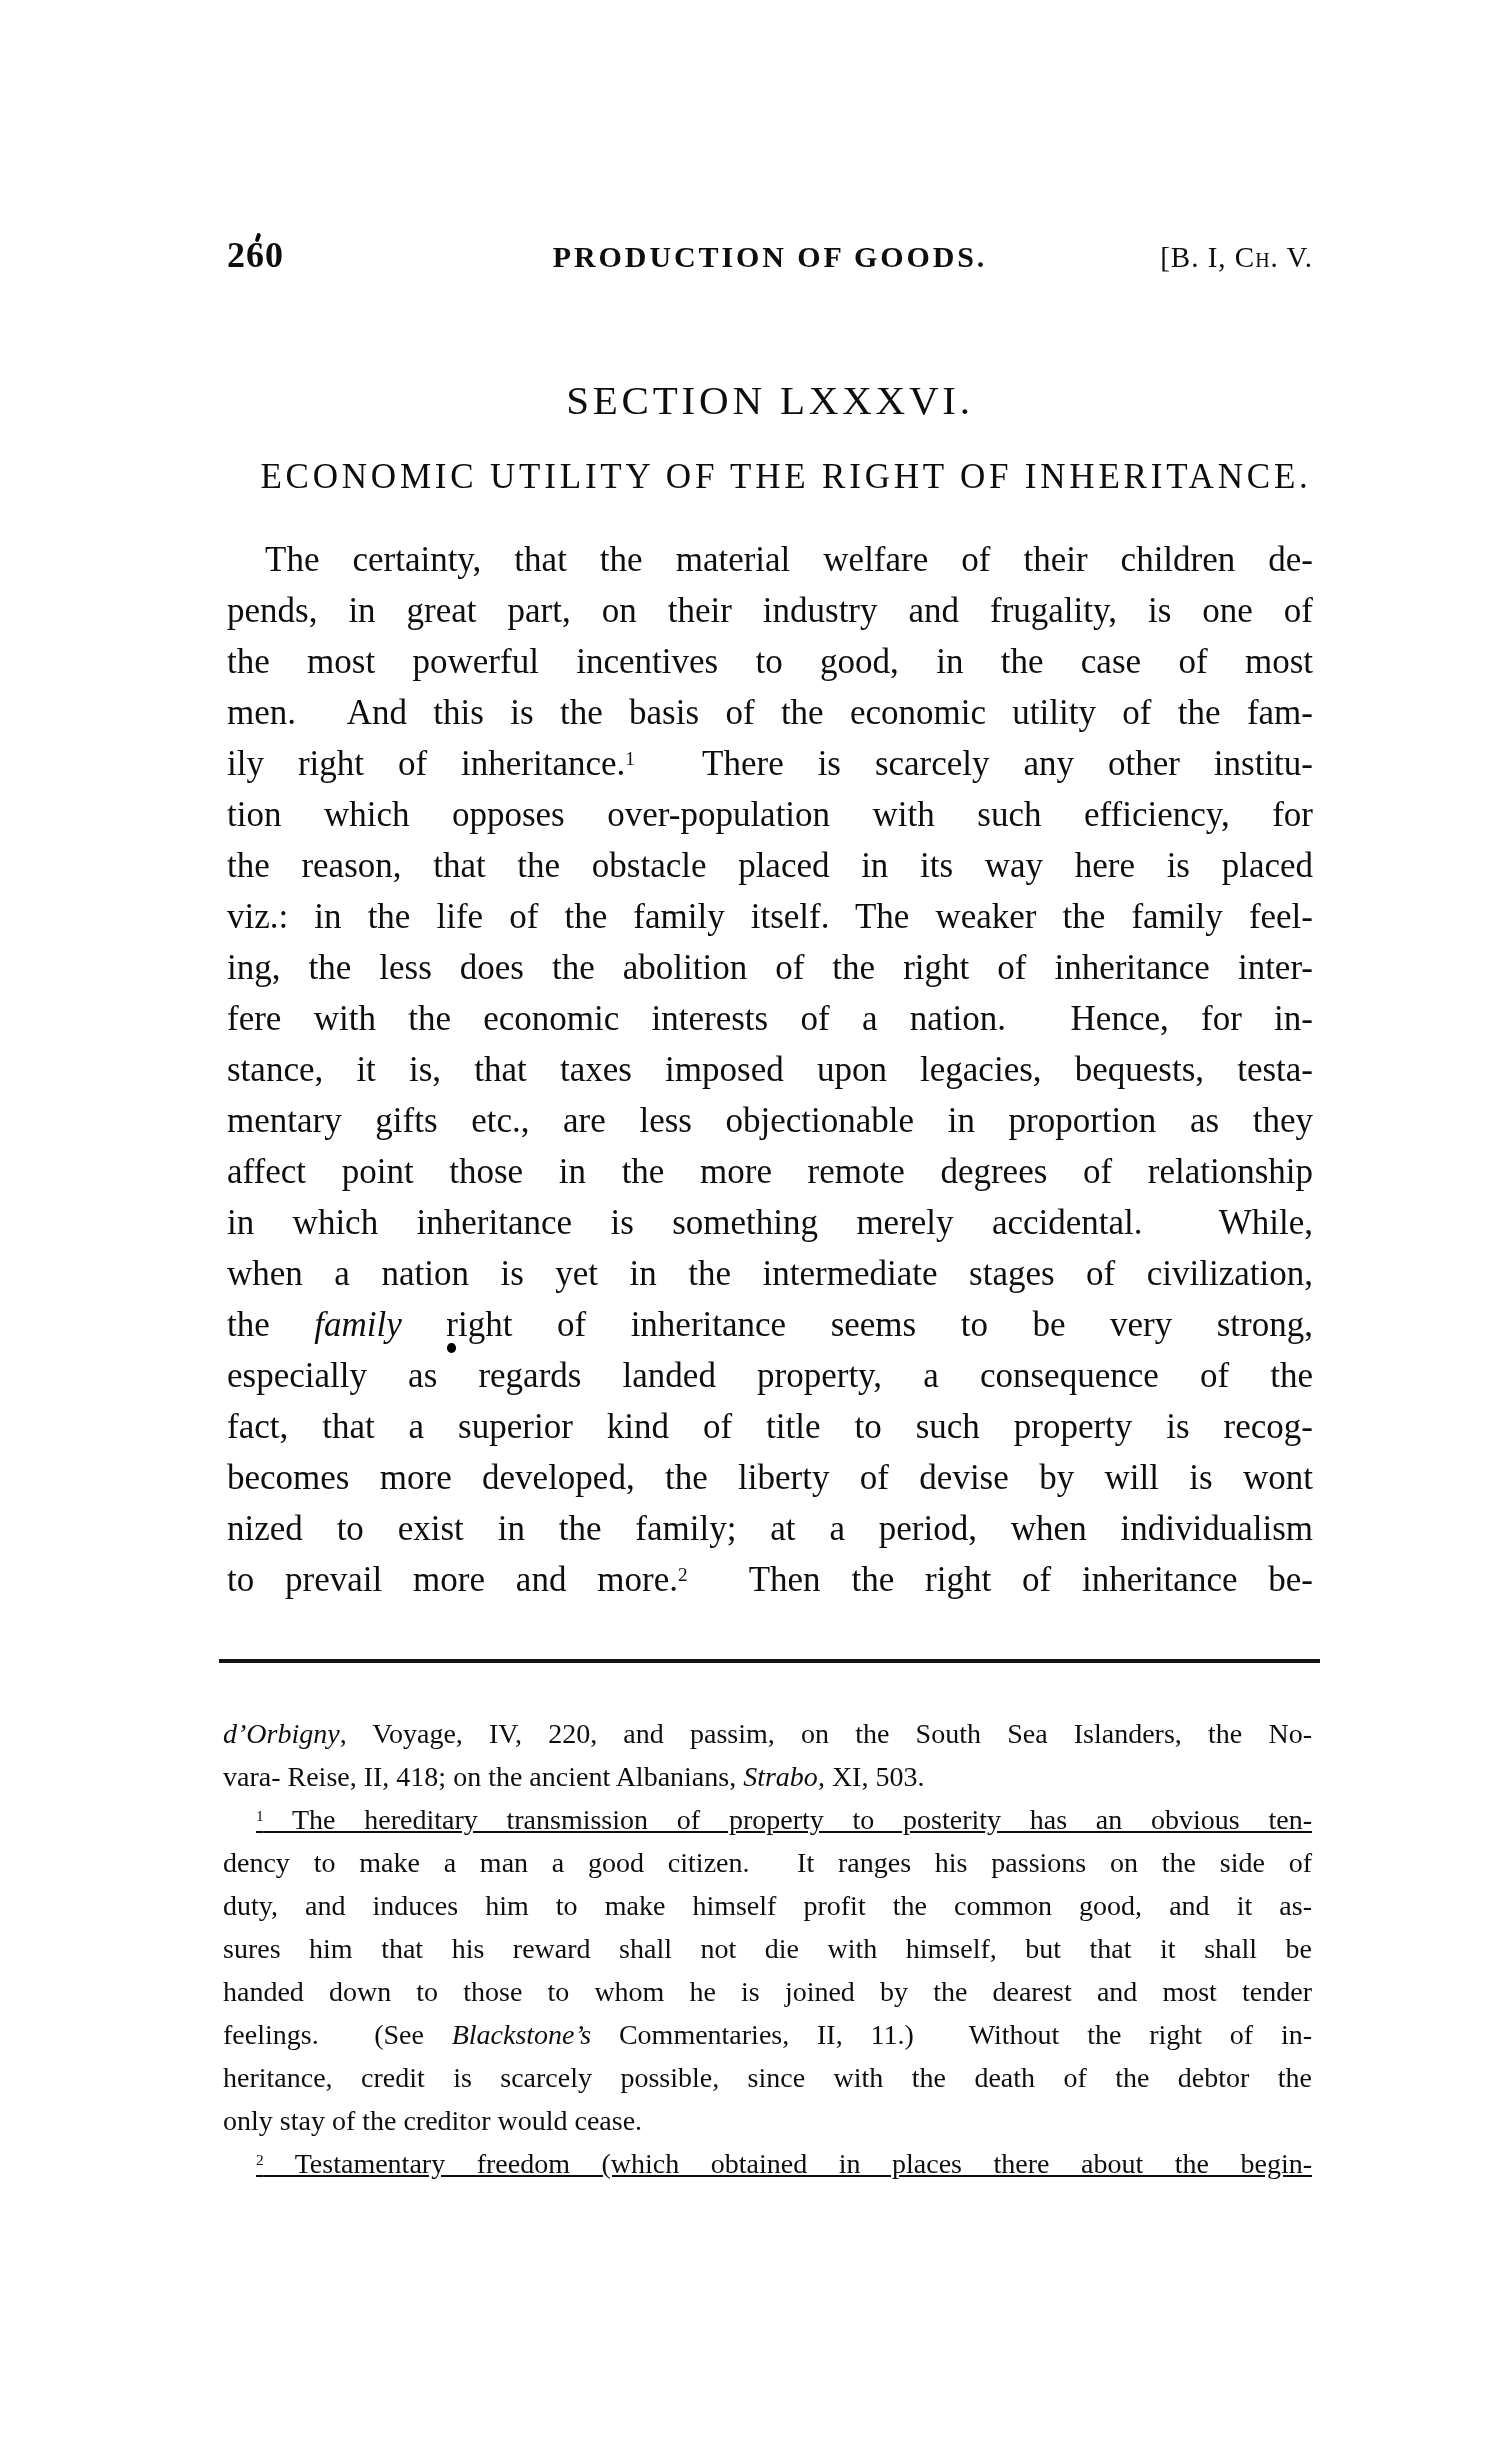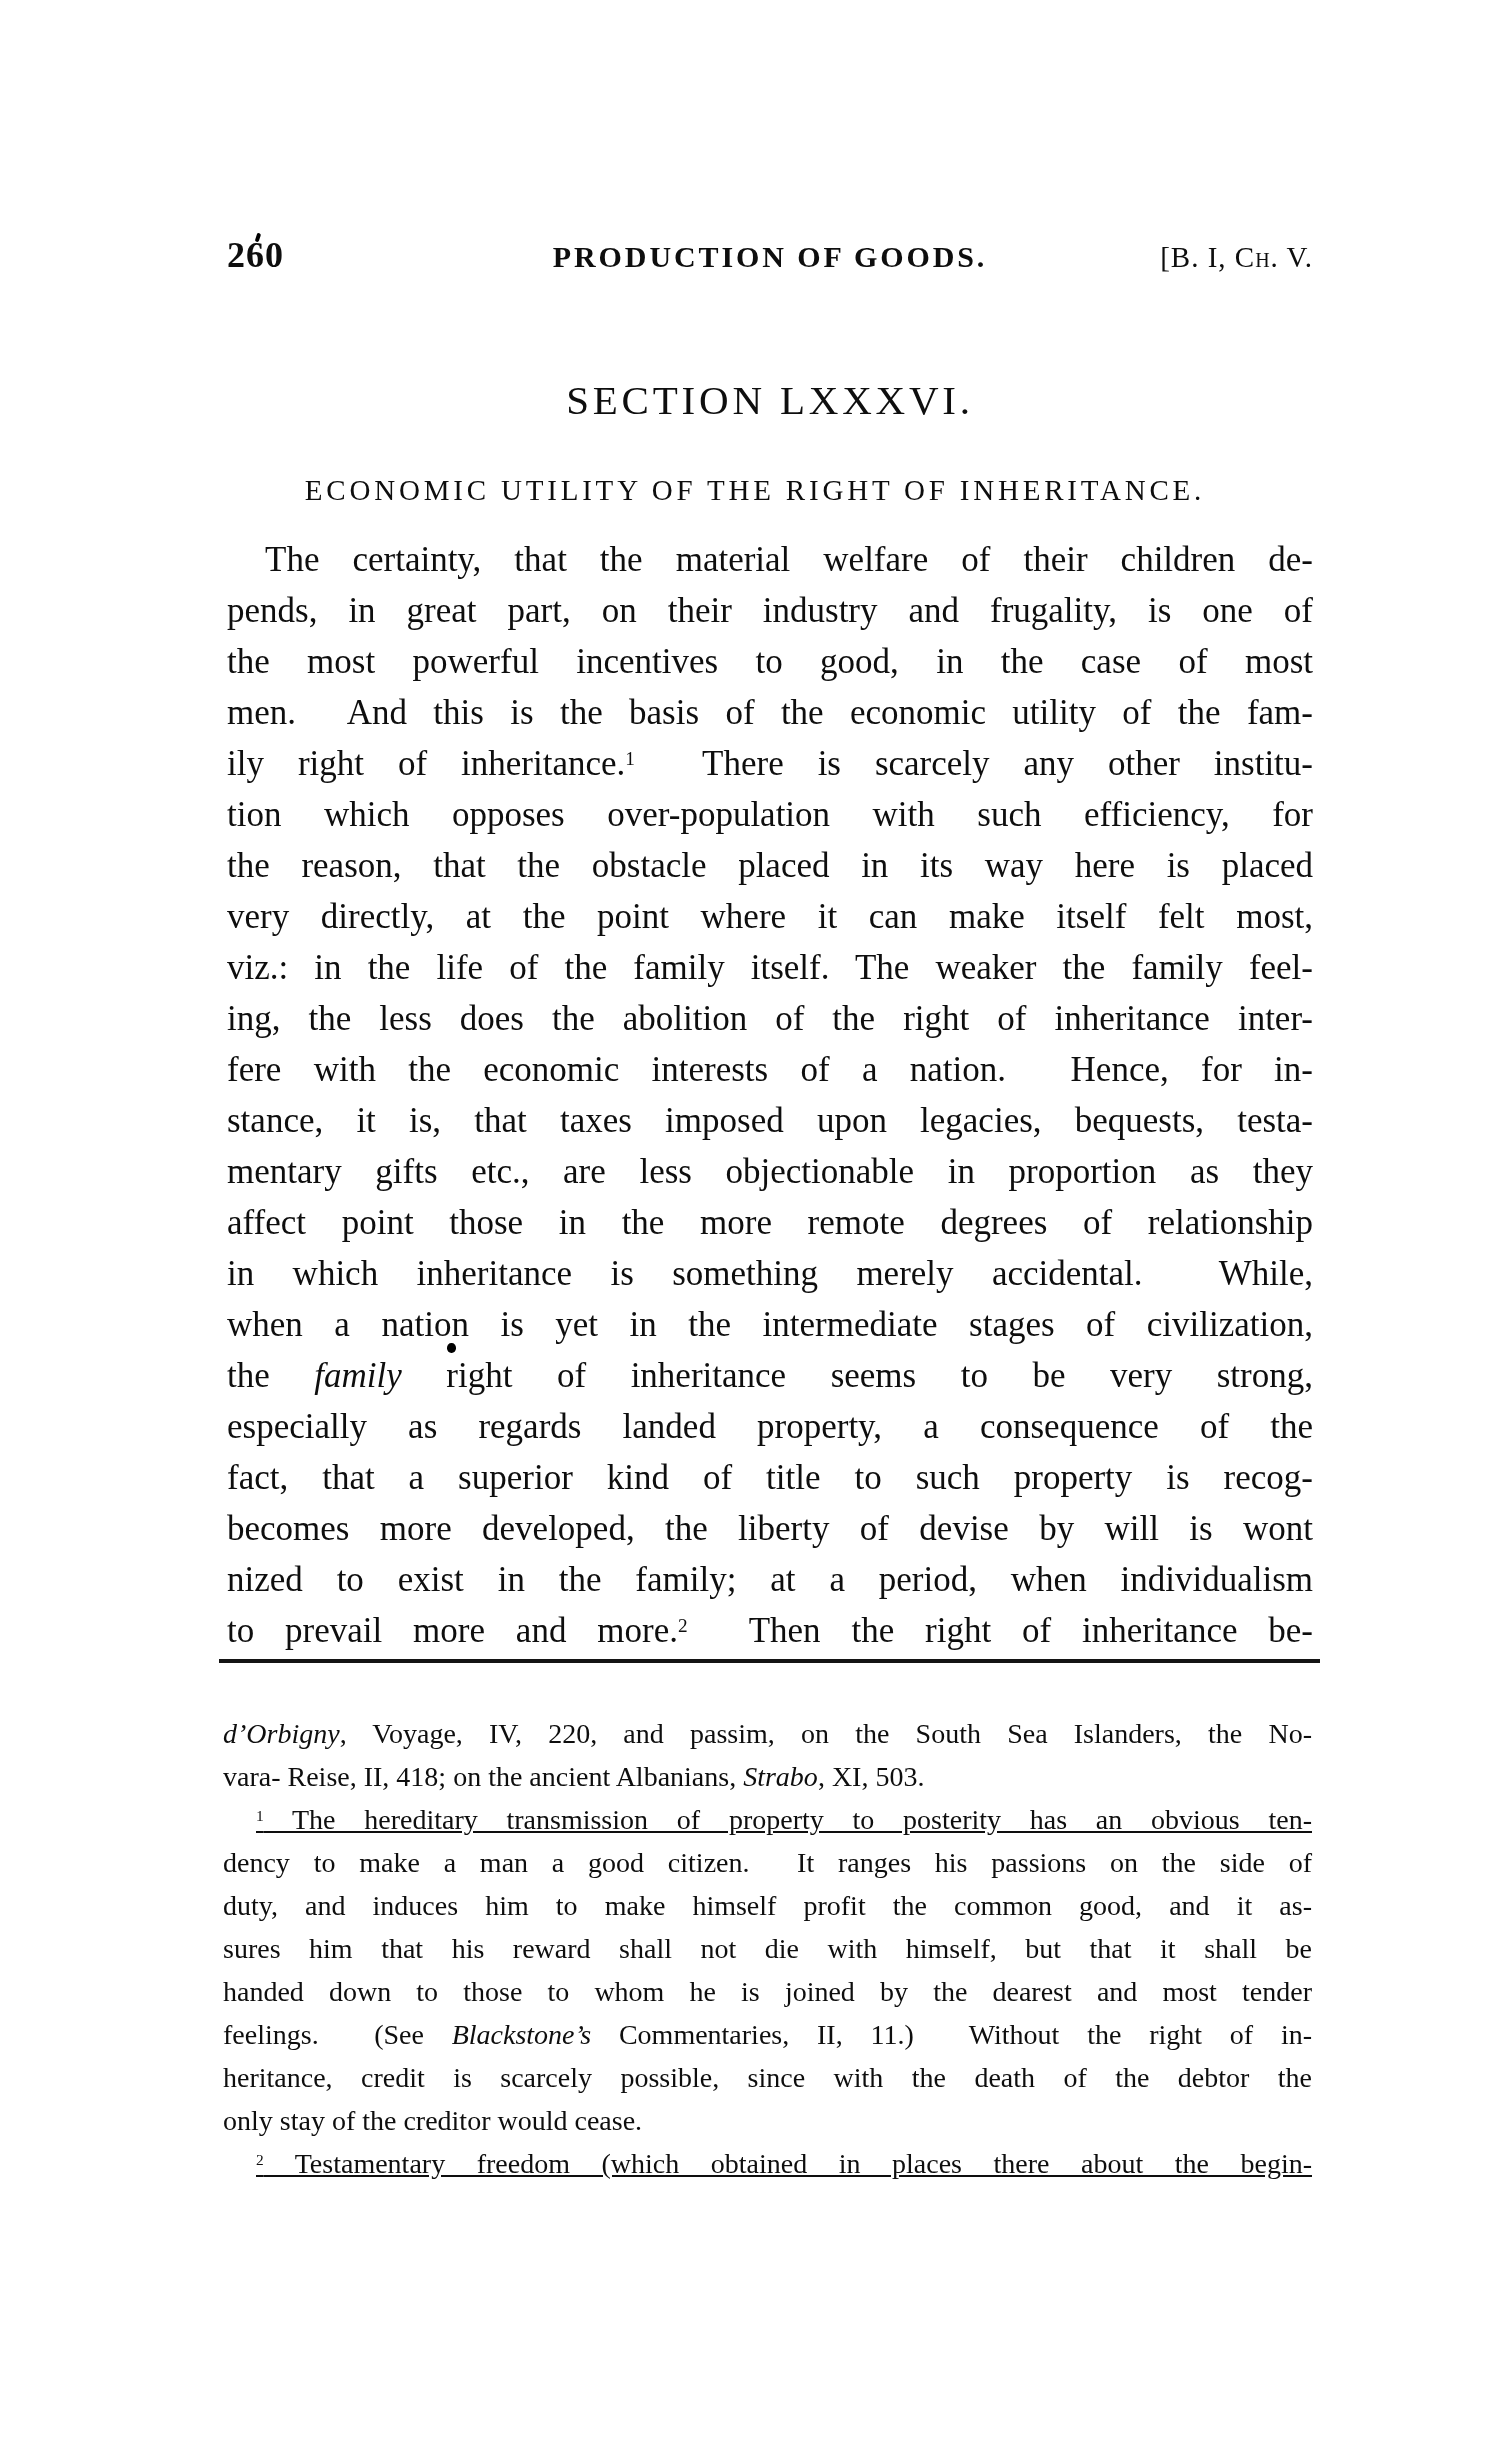--- a/index.html
+++ b/index.html
@@ -59,26 +59,25 @@
     left: 227px;
     width: 1086px;
     text-align: center;
     font-size: 41px;
     letter-spacing: 3.8px;
     margin-top: 24px;
   }
   .sec-subtitle {
     position: absolute;
     top: 457px;
-    left: 212px;
+    left: 243px;
     width: 1086px;
     text-align: center;
-    font-size: 29px;
+    font-size: 35px;
     letter-spacing: 3.8px;
-    margin-top: 17px;
   }
 
   
   .body-text {
     position: absolute;
     top: 534px;
     left: 227px;
     width: 1086px;
     font-size: 35px;
     line-height: 51px;
@@ -156,21 +155,20 @@
   <div class="sec-subtitle">ECONOMIC UTILITY OF THE RIGHT OF INHERITANCE.</div>
 
   <div class="body-text">
       <div class="tline indent">The certainty, that the material welfare of their children de-</div>
       <div class="tline">pends, in great part, on their industry and frugality, is one of</div>
       <div class="tline">the most powerful incentives to good, in the case of most</div>
       <div class="tline">men.&nbsp; And this is the basis of the economic utility of the fam-</div>
       <div class="tline">ily right of inheritance.<sup>1</sup>&nbsp; There is scarcely any other institu-</div>
       <div class="tline">tion which opposes over-population with such efficiency, for</div>
       <div class="tline">the reason, that the obstacle placed in its way here is placed</div>
-      <div class="tline">very directly, at the point where it can make itself felt most,</div>
       <div class="tline">viz.: in the life of the family itself. The weaker the family feel-</div>
       <div class="tline">ing, the less does the abolition of the right of inheritance inter-</div>
       <div class="tline">fere with the economic interests of a nation.&nbsp; Hence, for in-</div>
       <div class="tline">stance, it is, that taxes imposed upon legacies, bequests, testa-</div>
       <div class="tline">mentary gifts etc., are less objectionable in proportion as they</div>
       <div class="tline">affect point those in the more remote degrees of relationship</div>
       <div class="tline">in which inheritance is something merely accidental.&nbsp; While,</div>
       <div class="tline">when a nation is yet in the intermediate stages of civilization,</div>
       <div class="tline">the <i>family</i> right of inheritance seems to be very strong,</div>
       <div class="tline">especially as regards landed property, a consequence of the</div>

